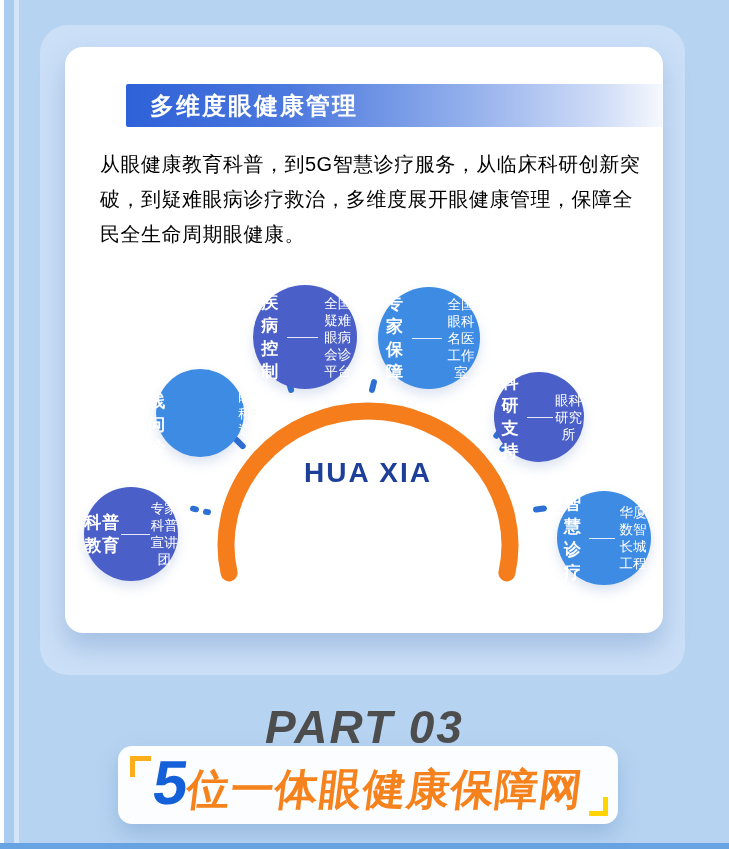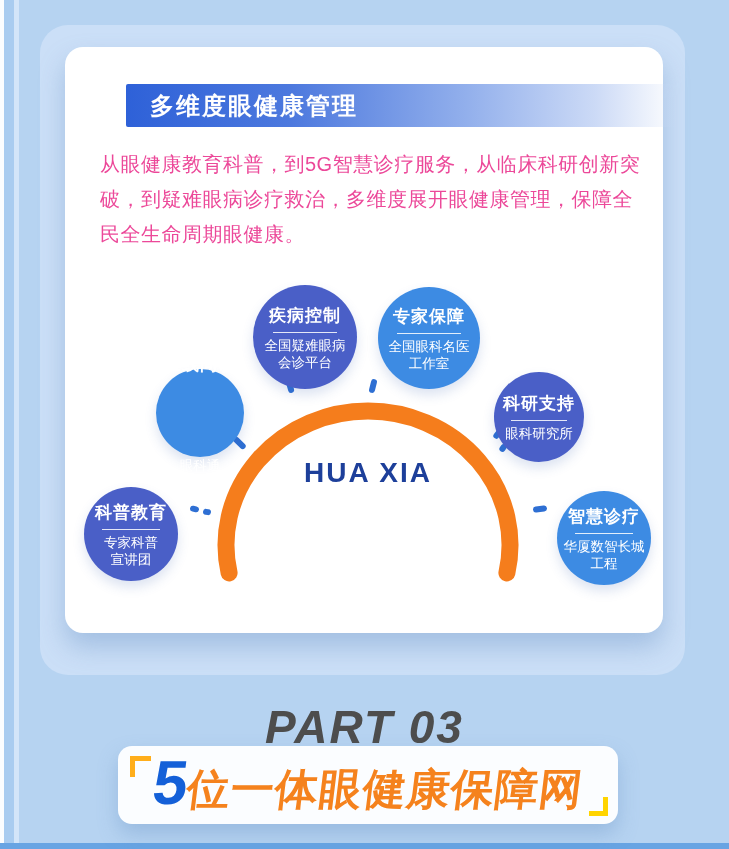--- a/index.html
+++ b/index.html
@@ -33,28 +33,28 @@
     display:flex;align-items:center;margin-left:28px;
   }
   .title-bar .t{
     color:#ffffff;font-size:24px;font-weight:bold;letter-spacing:2px;
     padding-left:24px;white-space:nowrap;
   }
 
   
   .para{
     position:absolute;left:35px;top:100px;width:545px;
-    font-size:20px;line-height:35px;color:#ec4899;
+    font-size:20px;line-height:35px;color:#000000;
     letter-spacing:.5px;white-space:pre-line;
   }
 
   
   .node{
     position:absolute;border-radius:50%;
-    display:flex;flex-direction:column;align-items:center;justify-content:center;
+    display:flex;flex-direction:row;align-items:center;justify-content:center;
     color:#fff;text-align:center;
     box-shadow:0 6px 12px rgba(59,100,180,.18);
   }
   .node.dark{background:#4a5fc7;}
   .node.light{background:#3d8be3;text-align:center;}
   .node-title{font-weight:bold;font-size:17px;letter-spacing:1px;}
   .node-divider{width:62%;height:1px;background:rgba(255,255,255,.85);margin:5px 0 4px 0;}
   .node-subtitle{font-size:13.5px;line-height:17px;white-space:pre-line;}
   .c1{left:19px; top:440px;width:94px; height:94px;}
   .c2{left:91px; top:322px;width:88px; height:88px;gap:36px;}

